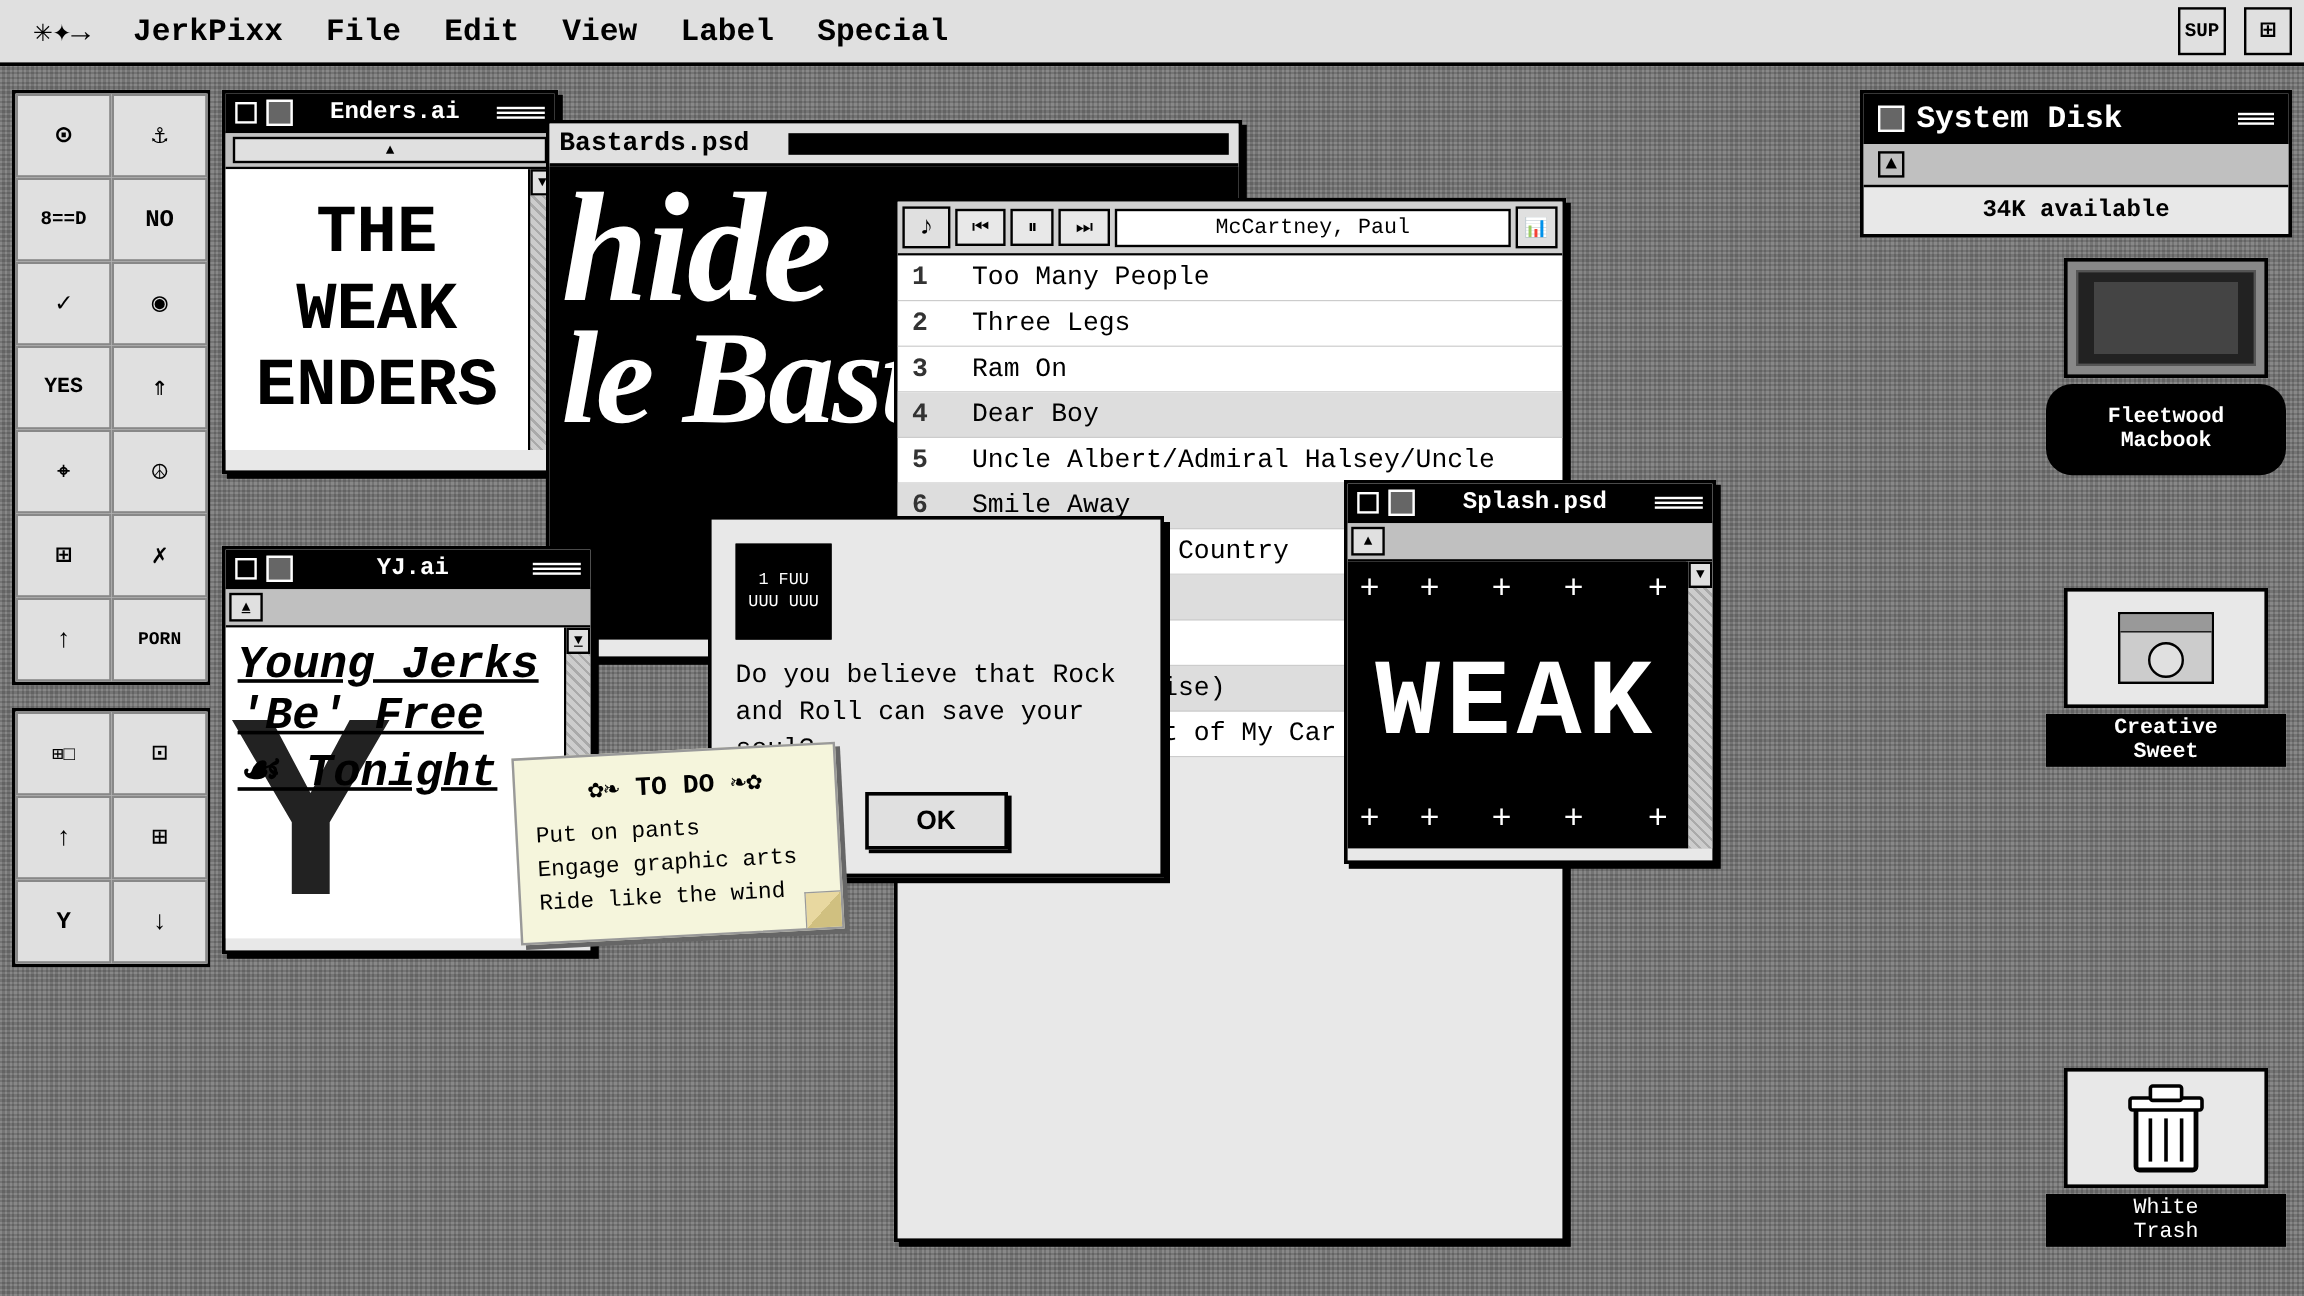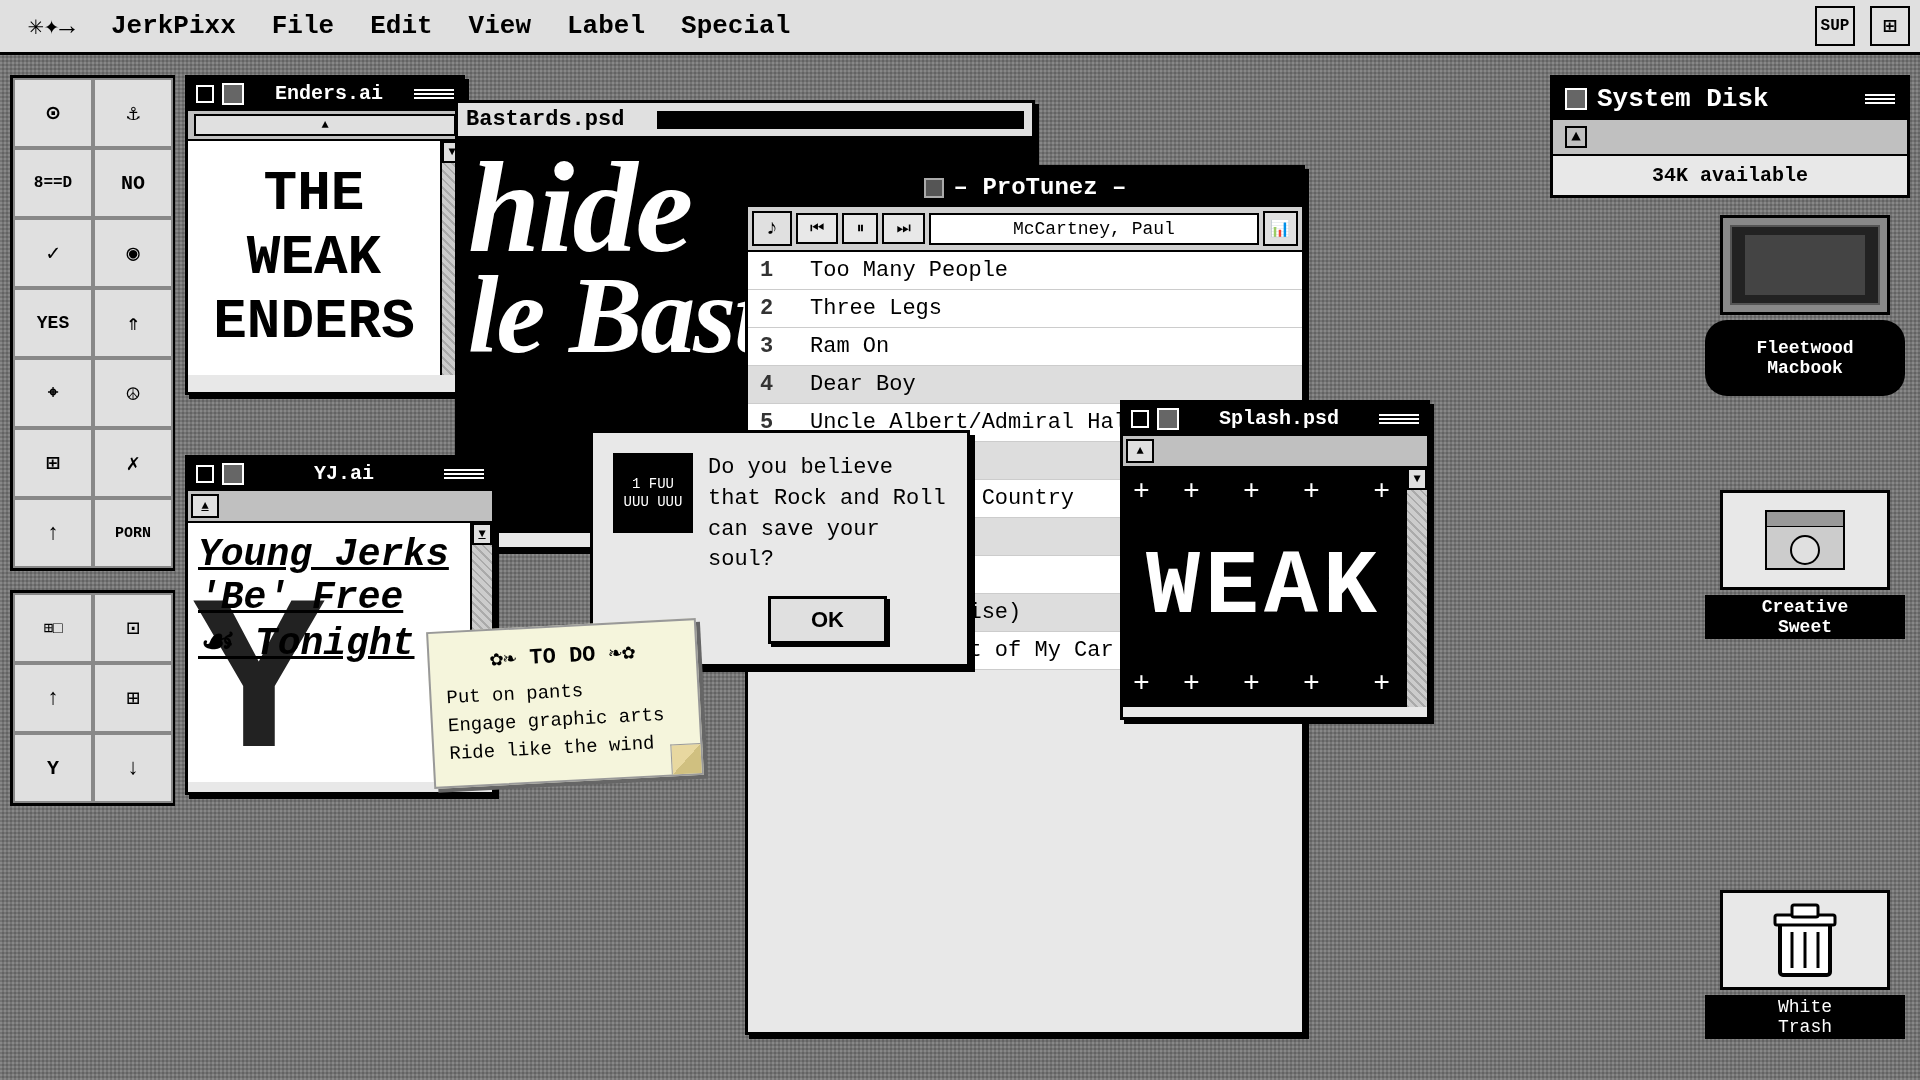--- a/index.html
+++ b/index.html
@@ -497,24 +497,20 @@
         <line x1="48" y1="32" x2="48" y2="68" stroke="#000" stroke-width="3"></line>
       </svg>
     </div>
     <div style="font-size:18px;font-weight:normal;background:#000;color:#fff;padding:2px 8px;">
       <span>White</span><br>
       <span>Trash</span>
     </div>
   </div>
 
   <div class="mac-window" style="left:745px; top:165px; width:560px; height:870px; overflow:hidden;">
-    <div class="protunez-titlebar">
-      <div style="width:20px;height:20px;background:#555;border:2px solid #aaa;"></div>
-      <span>– ProTunez –</span>
-    </div>
     <div class="protunez-controls">
       <div style="width:40px;height:35px;border:2px solid #000;background:#e0e0e0;display:flex;align-items:center;justify-content:center;font-size:22px;cursor:pointer;">♪</div>
       <div class="ctrl-btn">⏮</div>
       <div class="ctrl-btn">⏸</div>
       <div class="ctrl-btn">⏭</div>
       <div style="flex:1;background:#fff;border:2px solid #000;padding:4px 10px;font-size:18px;text-align:center;">McCartney, Paul</div>
       <div style="width:35px;height:35px;border:2px solid #000;background:#e0e0e0;display:flex;align-items:center;justify-content:center;font-size:16px;cursor:pointer;">📊</div>
     </div>
     <div class="track-list">
       <div class="track-row">
@@ -557,21 +553,21 @@
         <span class="track-num">10</span>
         <span class="track-name">Ram On (reprise)</span>
       </div>
       <div class="track-row">
         <span class="track-num">11</span>
         <span class="track-name">The Back Seat of My Car</span>
       </div>
     </div>
   </div>
 
-  <div class="dialog-box" style="left:590px; top:430px; width:380px;">
+  <div class="dialog-box" style="left:590px; top:430px; width:380px;flex-direction:column;">
     <div class="dialog-icon">
       <div style="font-size:14px;color:#fff;line-height:1.3;">1
 FUU
 UUU
 UUU</div>
     </div>
     <div class="dialog-content">
       <div class="dialog-text">Do you believe that Rock and Roll can save your soul?</div>
       <button class="dialog-btn">OK</button>
     </div>

